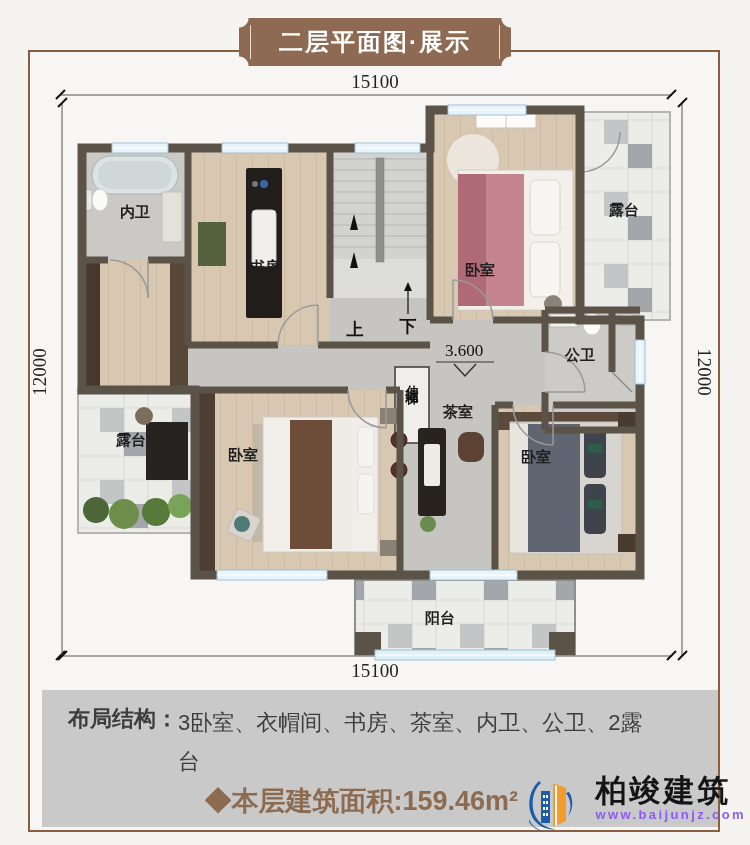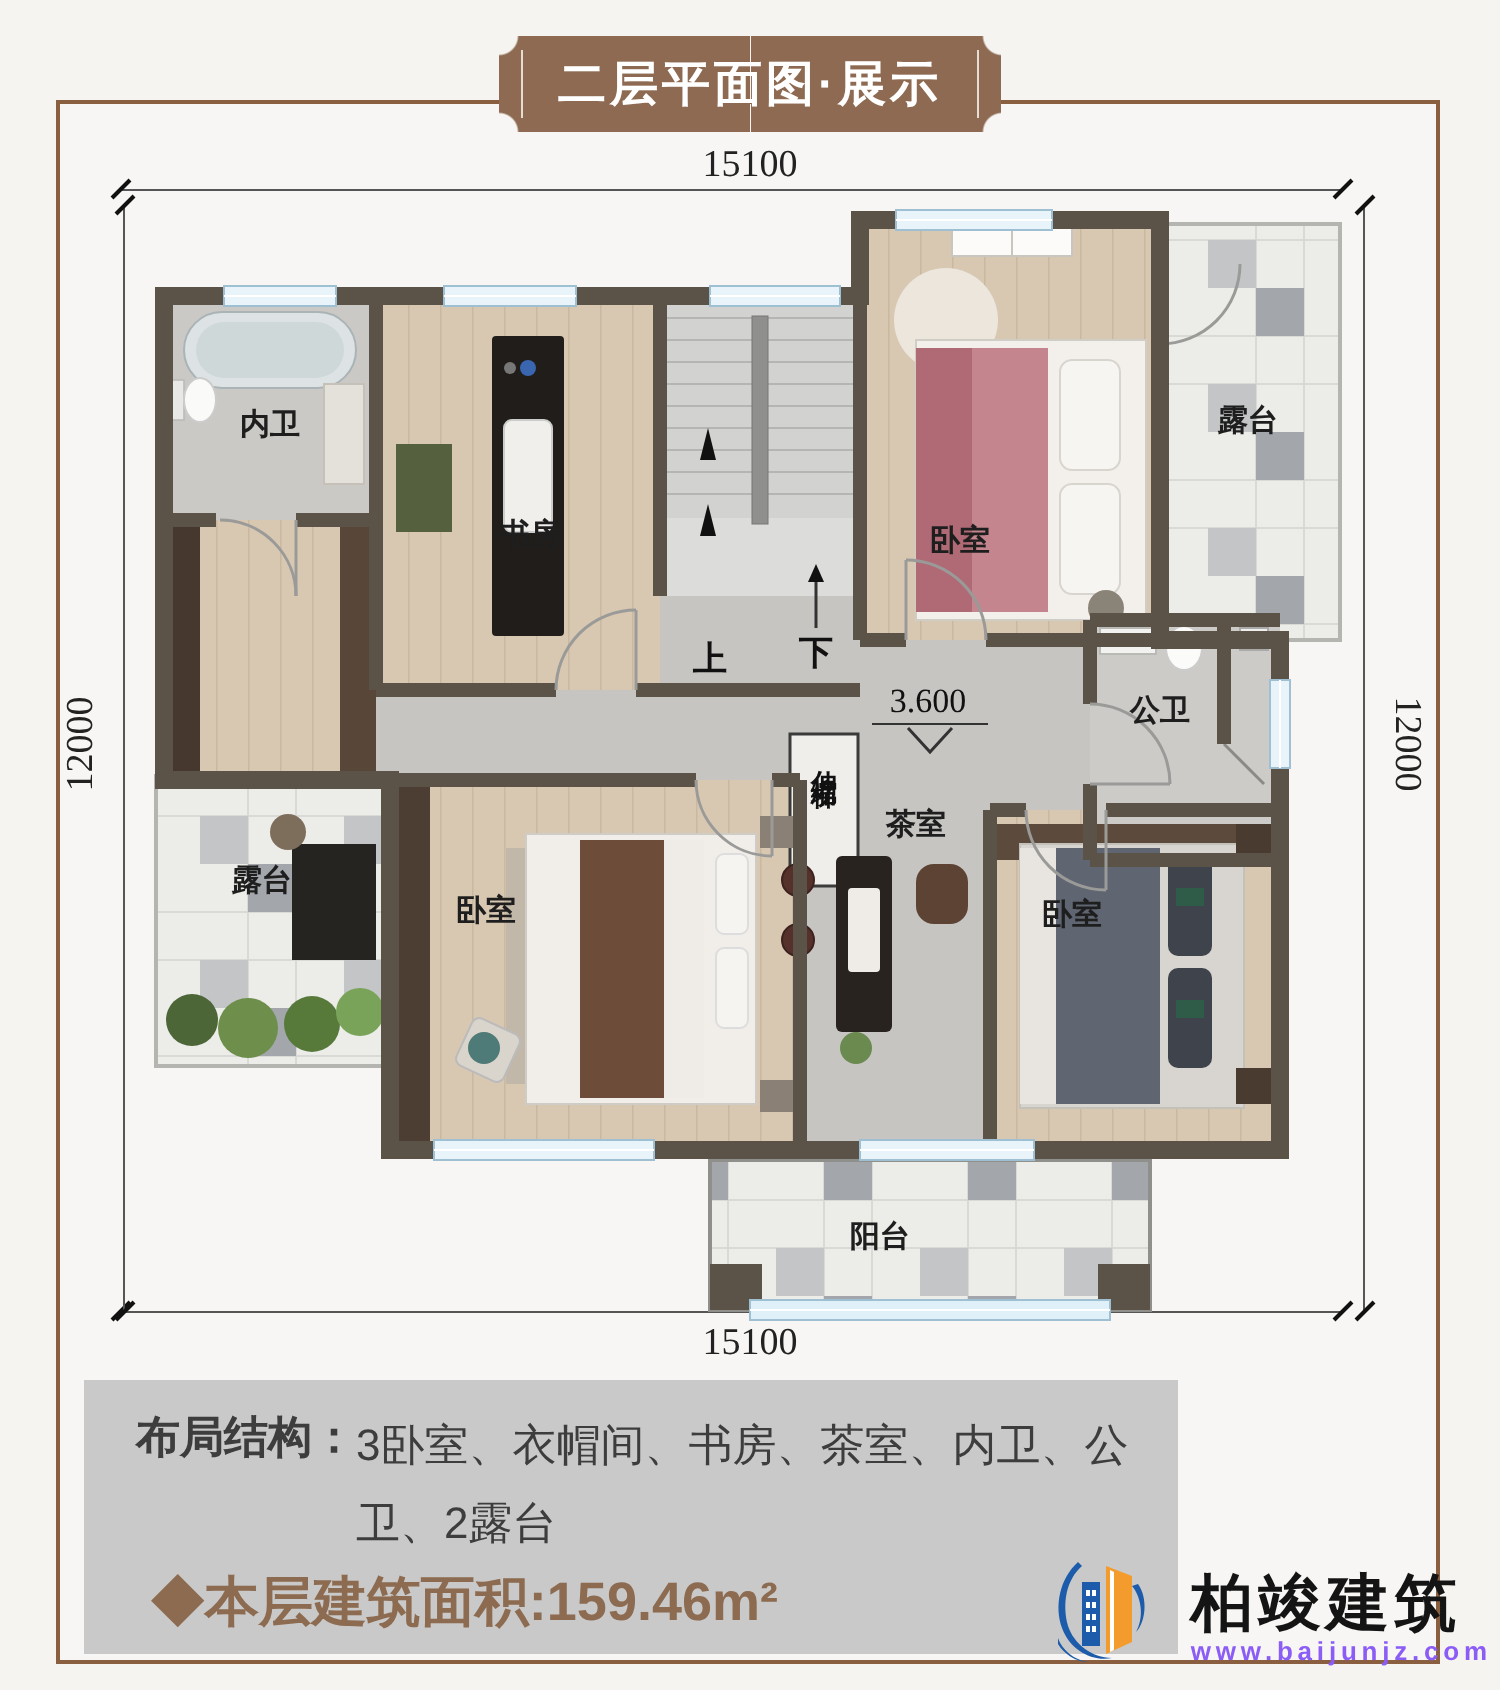--- a/index.html
+++ b/index.html
@@ -1,45 +1,45 @@
 <!DOCTYPE html>
 <html><head>
 <meta charset="utf-8">
 <style>
   html,body{margin:0;padding:0;}
   body{width:750px;height:845px;background:#f5f4f1;font-family:"Liberation Sans",sans-serif;position:relative;overflow:hidden;}
   .page{position:absolute;inset:0;}
   
   .frame{position:absolute;left:28px;top:50px;width:692px;height:782px;border:2px solid #8a5f3f;box-sizing:border-box;background:#f7f6f4;}
   
-  .banner{position:absolute;left:50%;transform:translateX(-50%);top:18px;width:251px;height:48px;
+  .banner{position:absolute;left:50%;transform:translateX(-50%);top:18px;width:272px;height:48px;
     background:
       radial-gradient(circle at 0 0, rgba(0,0,0,0) 9px, #8d6a51 10px) top left/50% 50% no-repeat,
       radial-gradient(circle at 100% 0, rgba(0,0,0,0) 9px, #8d6a51 10px) top right/50% 50% no-repeat,
       radial-gradient(circle at 0 100%, rgba(0,0,0,0) 9px, #8d6a51 10px) bottom left/50% 50% no-repeat,
       radial-gradient(circle at 100% 100%, rgba(0,0,0,0) 9px, #8d6a51 10px) bottom right/50% 50% no-repeat;
     display:flex;align-items:center;justify-content:center;z-index:5;}
   .banner::before,.banner::after{content:"";position:absolute;top:7px;bottom:7px;width:1px;background:#e8ddd2;}
   .banner::before{left:11px;} .banner::after{right:11px;}
   .banner-text{color:#ffffff;font-size:24px;font-weight:700;letter-spacing:2px;}
   
   svg.plan{position:absolute;left:28px;top:72px;z-index:2;}
   .room-label{font-family:"Liberation Sans",sans-serif;font-size:15px;font-weight:700;fill:#1e1e1e;}
   .dim-label{font-family:"Liberation Serif",serif;font-size:19px;fill:#222;}
   .stair-label{font-family:"Liberation Sans",sans-serif;font-size:17px;font-weight:700;fill:#111;}
   .elev-label{font-family:"Liberation Serif",serif;font-size:17px;fill:#111;}
   .ladder-label{font-family:"Liberation Sans",sans-serif;font-size:13px;font-weight:700;fill:#111;writing-mode:vertical-rl;text-orientation:upright;letter-spacing:3px;}
   
-  .footer-box{position:absolute;left:42px;top:690px;width:547px;height:137px;background:#c9c9c9;z-index:3;box-sizing:border-box;padding:14px 10px 0 26px;}
+  .footer-box{position:absolute;left:42px;top:690px;width:676px;height:137px;background:#c9c9c9;z-index:3;box-sizing:border-box;padding:14px 10px 0 26px;}
   .layout-line{display:flex;color:#3d3d3d;}
   .layout-label{font-size:22px;font-weight:700;white-space:nowrap;}
   .layout-value{font-size:22px;font-weight:400;width:470px;line-height:1.75;}
   .area-line{margin-top:2px;text-align:right;padding-right:190px;font-size:27px;font-weight:700;color:#8c6b50;}
   
-  .logo{position:absolute;right:4px;bottom:12px;display:flex;align-items:flex-end;gap:16px;z-index:6;}
+  .logo{position:absolute;right:4px;bottom:12px;display:flex;align-items:flex-start;gap:16px;z-index:6;}
   .logo-texts{display:flex;flex-direction:column;align-items:flex-start;}
   .logo-name{font-size:31px;font-weight:900;color:#141414;letter-spacing:3px;line-height:1.05;}
   .logo-site{font-size:13px;font-weight:700;color:#8b5cf6;letter-spacing:2.4px;margin-top:-1px;}
 </style>
 </head>
 <body>
 
 <div class="page">
   <div class="frame"></div>
 

